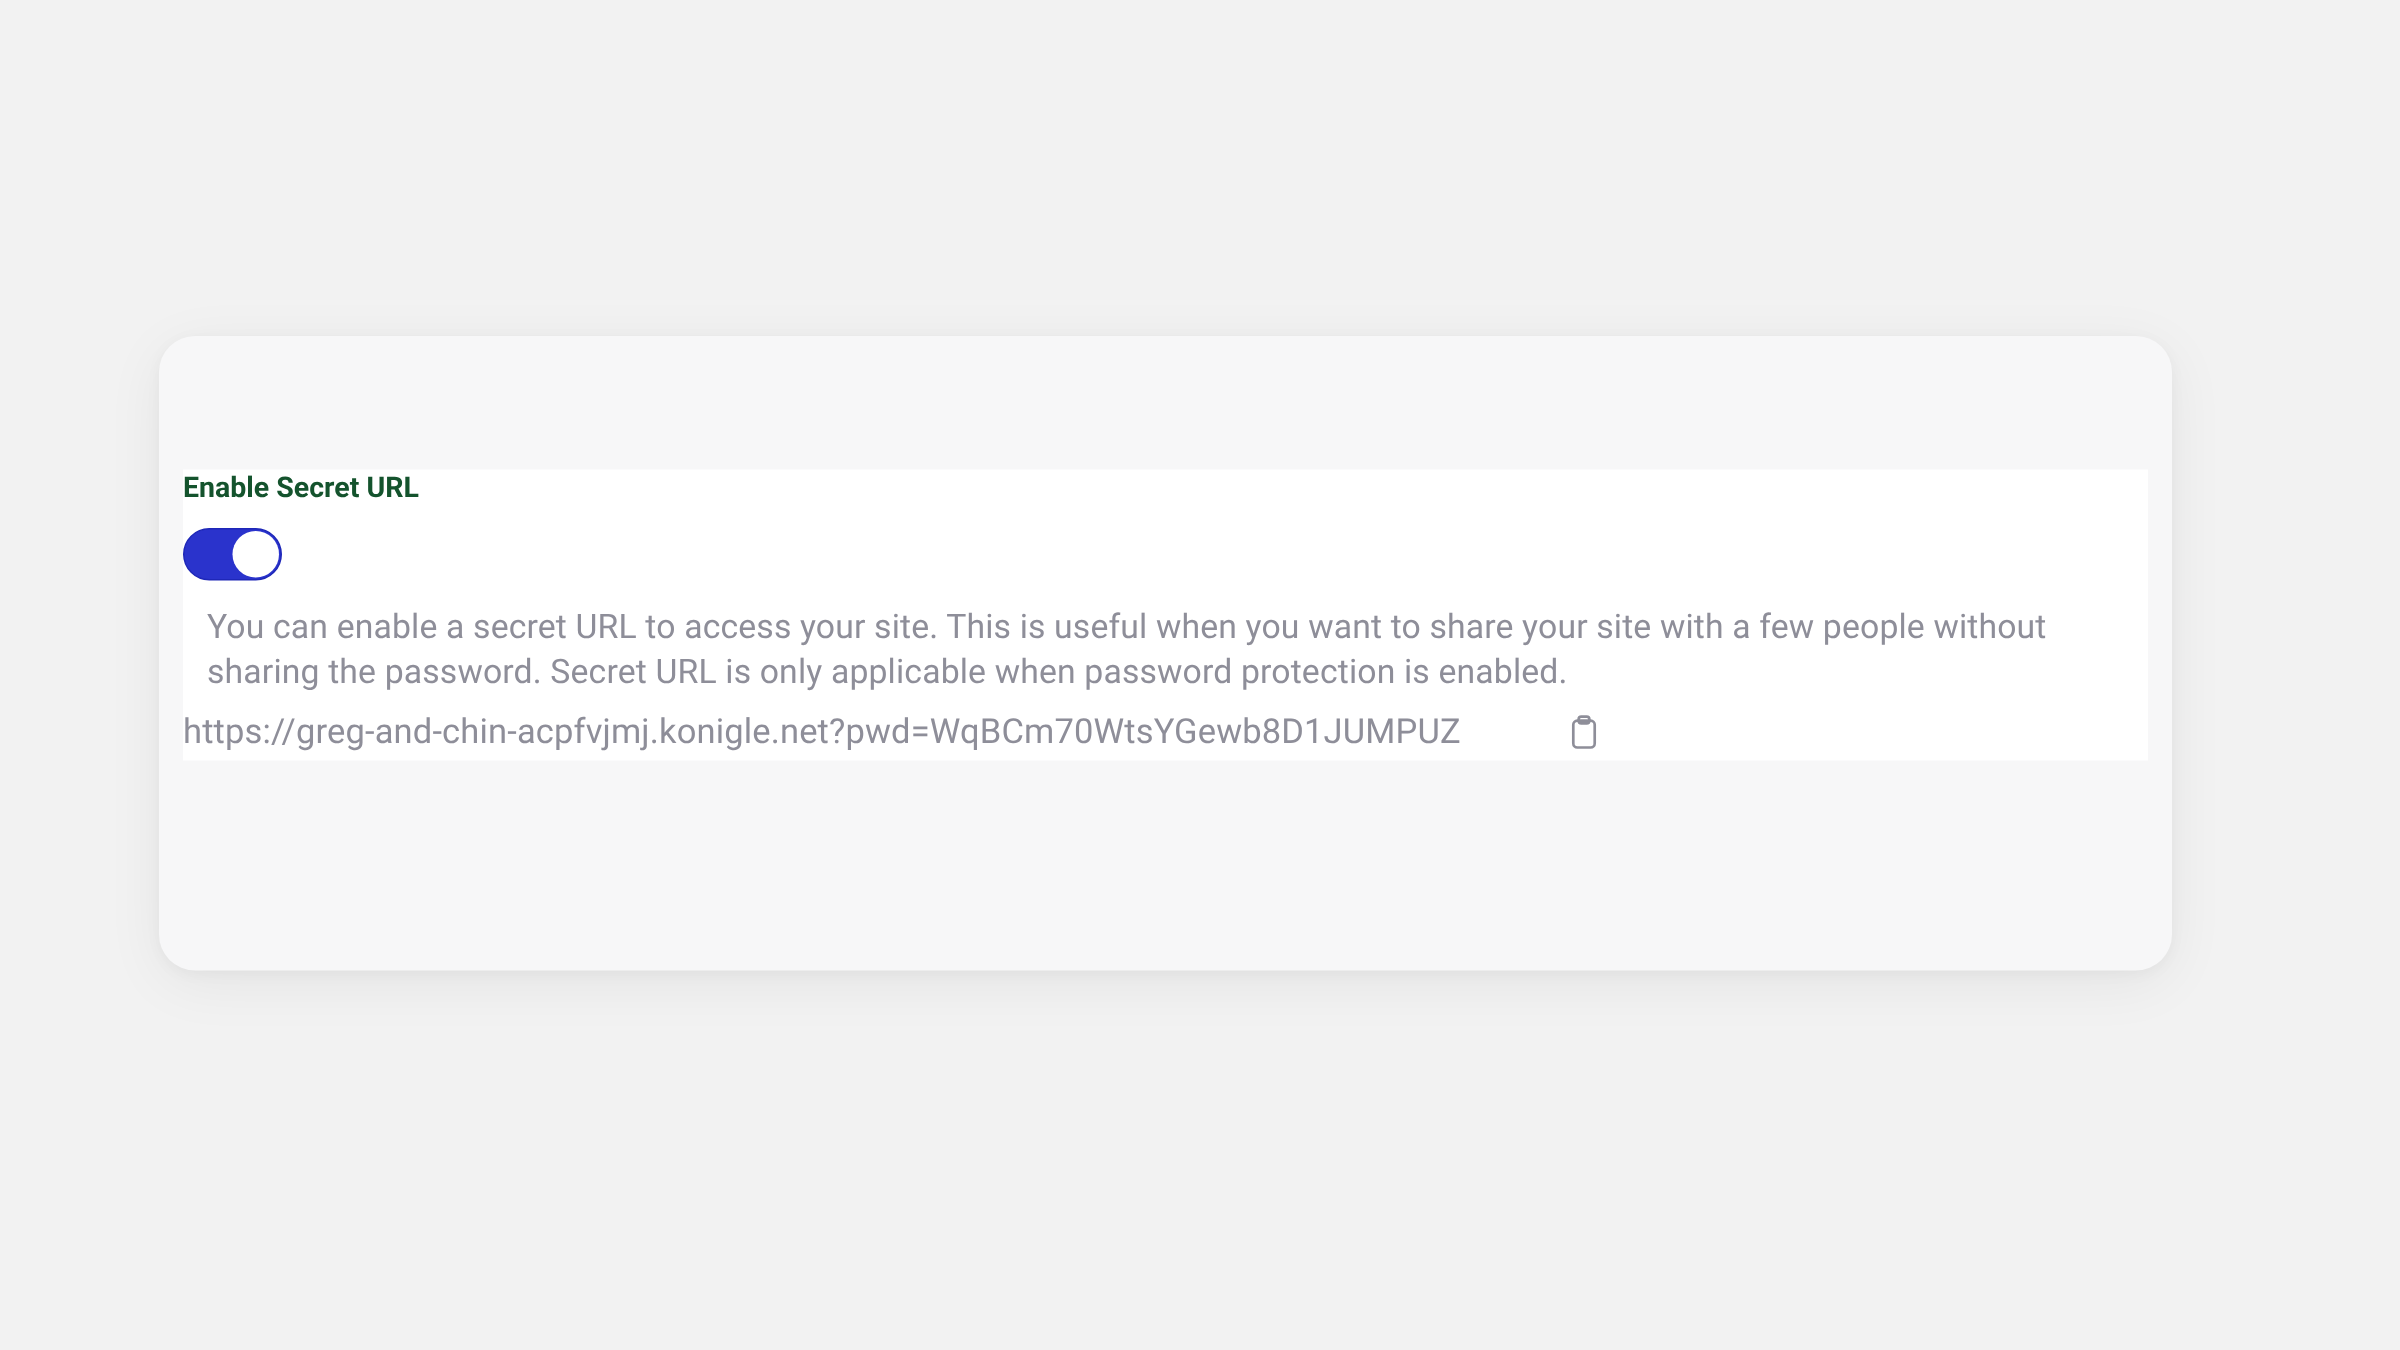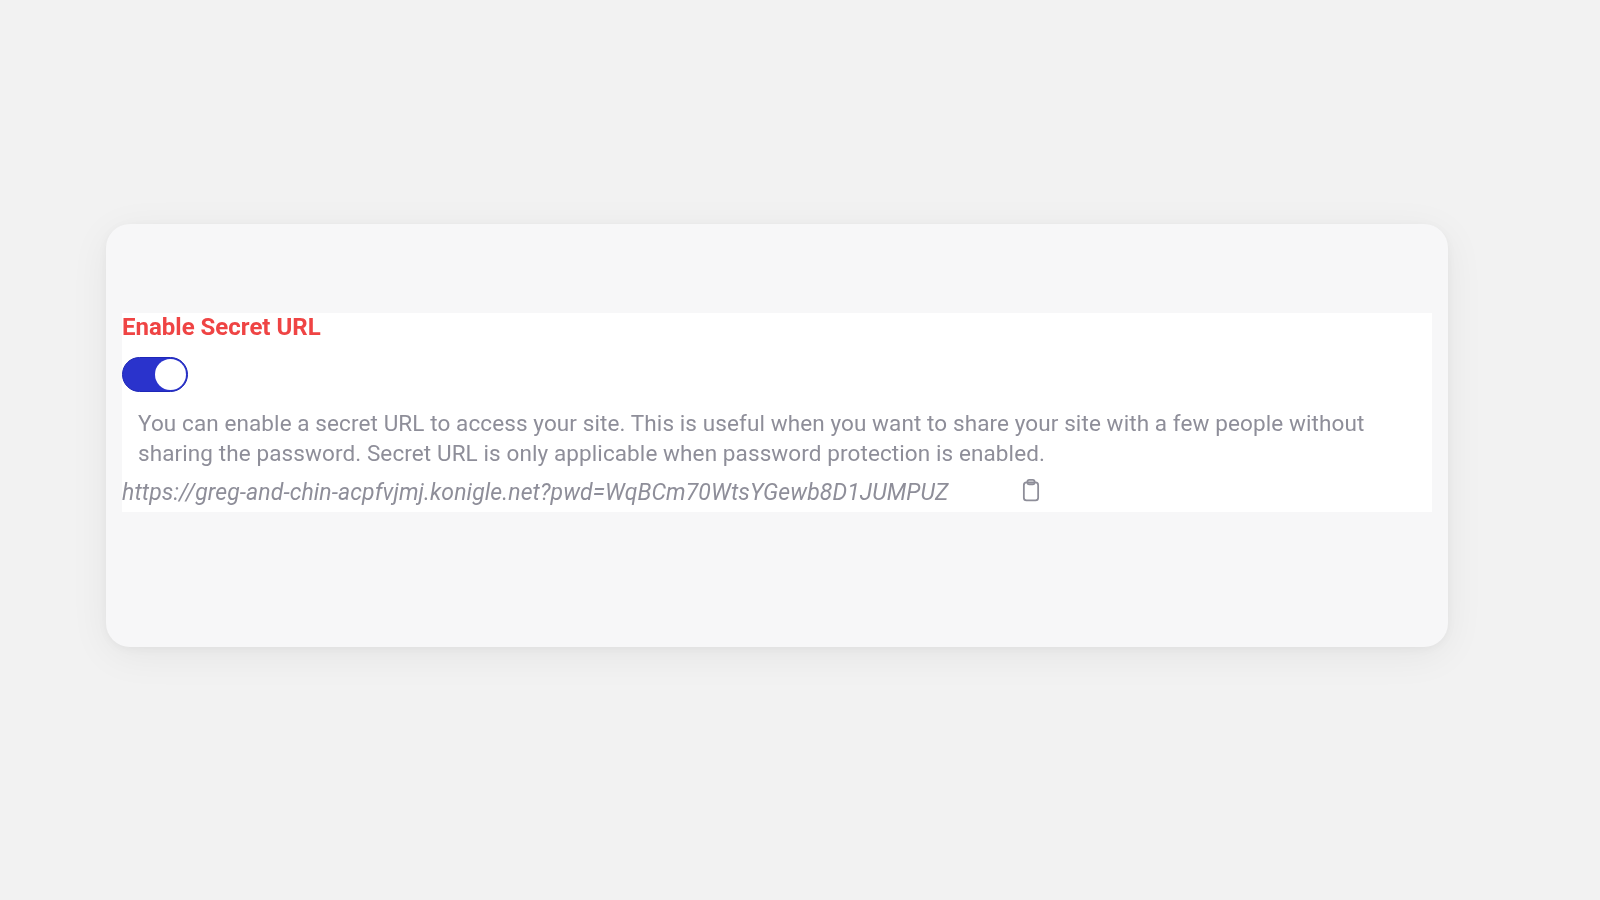--- a/index.html
+++ b/index.html
@@ -27,23 +27,23 @@
     }
     .inner-panel {
       position: absolute;
       left: 16px;
       top: 89px;
       right: 16px;
       background: #ffffff;
       padding: 0;
     }
     .section-title {
-      font-size: 24px;
+      font-size: 19px;
       font-weight: 700;
-      color: #ef4444;
+      color: #14532d;
       margin: 0;
       padding-top: 0;
     }
     .toggle-row {
       margin-top: 16px;
     }
     .toggle {
       width: 66px;
       height: 35px;
       background: #2a33cc;
@@ -67,24 +67,23 @@
       font-size: 22.5px;
       color: #8e8e99;
       line-height: 1.35;
       font-weight: 400;
       letter-spacing: 0.1px;
       margin-left: 16px;
     }
     .url-row {
       margin-top: 10px;
       display: flex;
-      align-items: flex-start;
+      align-items: flex-end;
       gap: 70px;
       padding-bottom: 6px;
-      font-style: italic;
     }
     .url-text {
       font-size: 23px;
       color: #8e8e99;
       font-weight: 400;
       letter-spacing: 0.1px;
     }
     .copy-btn {
       width: 24px;
       height: 24px;

